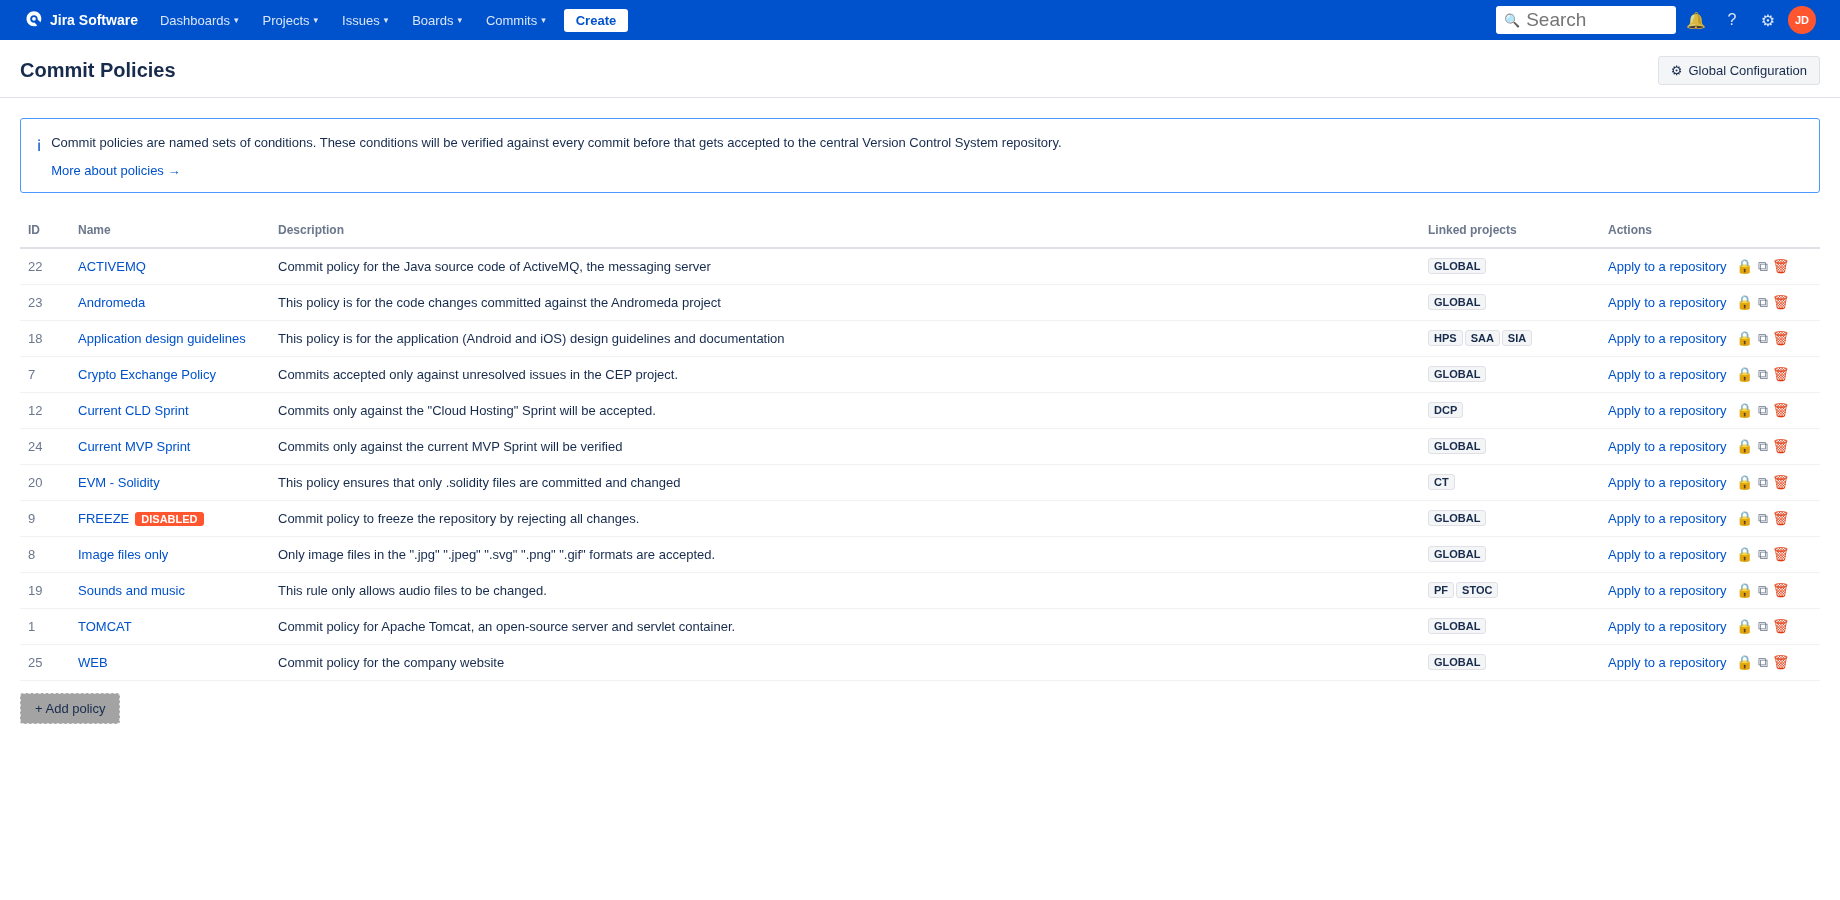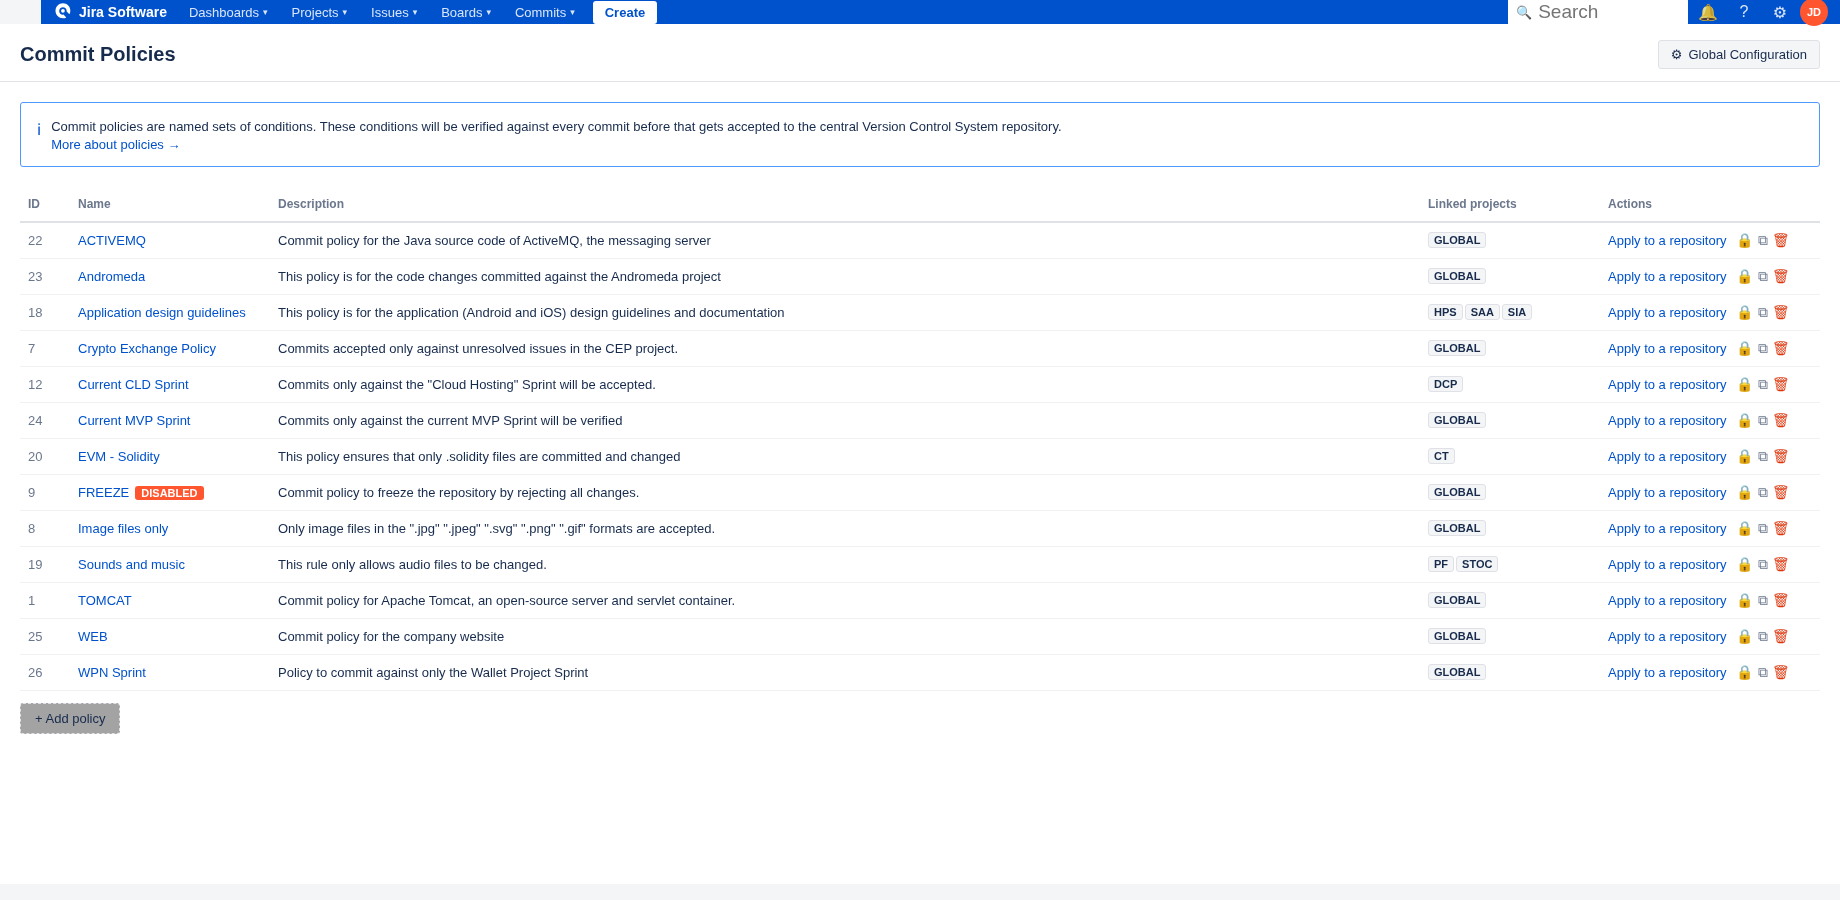--- a/index.html
+++ b/index.html
@@ -1,26 +1,25 @@
 <!DOCTYPE html>
 <html><head>
   <meta charset="utf-8">
   <style>
     * { box-sizing: border-box; margin: 0; padding: 0; }
     body { font-family: -apple-system, BlinkMacSystemFont, "Segoe UI", Arial, sans-serif; font-size: 13px; background: #f4f5f7; color: #172b4d; }
 
     
     .topnav {
       background: #0052cc;
-      height: 24px;
+      height: 40px;
       display: flex;
       align-items: center;
-      padding: 0 12px;
+      padding: 0 24px;
       gap: 4px;
-      margin-left: 41px;
     }
     .topnav-logo {
       display: flex; align-items: center; gap: 6px;
       color: #fff; font-weight: 700; font-size: 14px;
       margin-right: 8px; white-space: nowrap;
     }
     .topnav-logo svg { width: 20px; height: 20px; }
     .topnav-item {
       color: rgba(255,255,255,0.85);
       font-size: 13px;
@@ -201,21 +200,21 @@
     <button class="global-config-btn">
       <span>⚙</span>
       <span>Global Configuration</span>
     </button>
   </div>
 
   <div class="info-box">
     <span class="info-icon">ℹ</span>
     <div>
       <div class="info-text">Commit policies are named sets of conditions. These conditions will be verified against every commit before that gets accepted to the central Version Control System repository.</div>
-      <div style="margin-top:0;">
+      <div style="margin-top:10px;">
         <a class="info-link">More about policies →</a>
       </div>
     </div>
   </div>
 
   <div class="table-wrap">
     <table>
       <thead>
         <tr>
           <th class="col-id">ID</th>
@@ -387,34 +386,20 @@
             <td class="col-linked"><span class="badge">GLOBAL</span></td>
             <td class="col-actions">
               <div class="actions-cell">
                 <a class="action-link">Apply to a repository</a>
                 <span class="action-icon">🔒</span>
                 <span class="action-icon">⧉</span>
                 <span class="action-icon" style="color: rgb(222, 53, 11);">🗑</span>
               </div>
             </td>
           </tr>
-          <tr>
-            <td class="col-id">26</td>
-            <td class="col-name"><a class="policy-link">WPN Sprint</a></td>
-            <td class="col-desc">Policy to commit against only the Wallet Project Sprint</td>
-            <td class="col-linked"><span class="badge">GLOBAL</span></td>
-            <td class="col-actions">
-              <div class="actions-cell">
-                <a class="action-link">Apply to a repository</a>
-                <span class="action-icon">🔒</span>
-                <span class="action-icon">⧉</span>
-                <span class="action-icon" style="color: rgb(222, 53, 11);">🗑</span>
-              </div>
-            </td>
-          </tr>
         </tbody>
     </table>
   </div>
 
   <div class="add-policy-wrap">
     <button class="add-policy-btn">+ Add policy</button>
   </div>
 
 </div>
 

